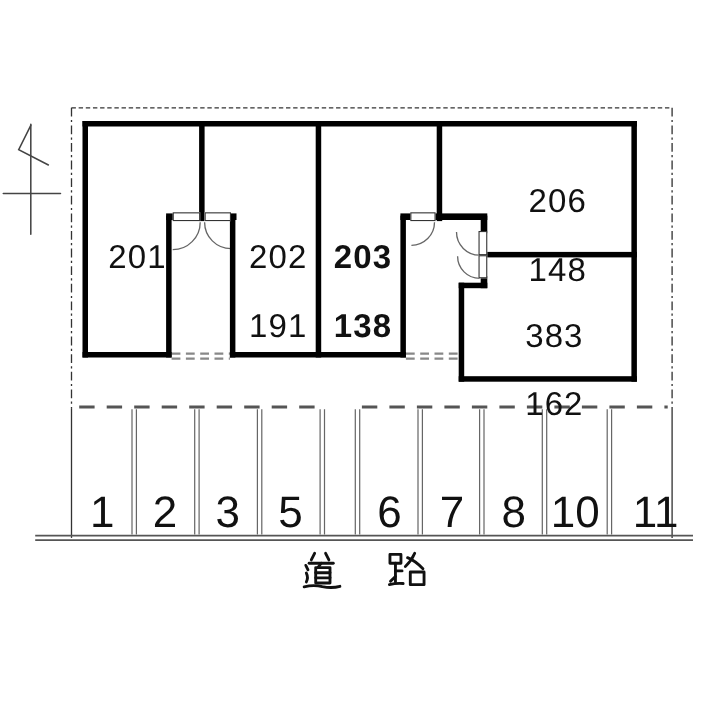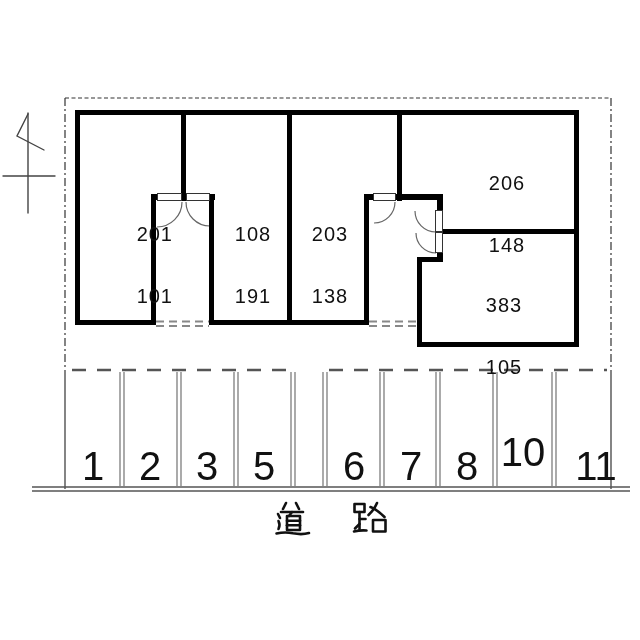--- a/index.html
+++ b/index.html
@@ -2,21 +2,21 @@
 <html><head>
 <meta charset="utf-8">
 <style>
   html,body{margin:0;padding:0;background:#fff;}
   .canvas{position:relative;width:640px;height:640px;background:#ffffff;overflow:hidden;
           font-family:"Liberation Sans","DejaVu Sans",sans-serif;}
   svg.lines{position:absolute;left:0;top:0;width:640px;height:640px;z-index:1;}
   .w{position:absolute;background:#000;z-index:2;}
   .panel{position:absolute;background:#fff;border:1px solid #333;box-sizing:border-box;z-index:3;}
   .unit-label{position:absolute;width:120px;text-align:center;color:#111;
-              font-size:20px;line-height:31px;letter-spacing:1px;z-index:4;white-space:pre-line;}
+              font-size:30px;line-height:31px;letter-spacing:1px;z-index:4;white-space:pre-line;}
   .pnum{position:absolute;color:#111;font-size:40px;line-height:40px;z-index:4;
         transform:translateX(-50%);}
   .road-text{position:absolute;left:250px;top:500px;width:180px;font-size:34px;
              color:transparent;letter-spacing:6px;word-spacing:40px;z-index:4;}
 </style>
 </head>
 <body>
 
 <div class="canvas">
 
@@ -124,48 +124,47 @@
   </div>
 
   <div>
     <div class="panel" style="left:157px;top:193px;width:25px;height:8px;"></div>
     <div class="panel" style="left:186px;top:193px;width:24px;height:8px;"></div>
     <div class="panel" style="left:373px;top:193px;width:23px;height:8px;"></div>
     <div class="panel" style="left:435px;top:210px;width:8px;height:22px;"></div>
     <div class="panel" style="left:435px;top:232px;width:8px;height:21px;"></div>
   </div>
 
-  <div class="unit-label" style="left:53px;top:188px;text-align:right;">
+  <div class="unit-label" style="left:65px;top:188px;">
     <span>201</span><br>
-    <span>101</span>
   </div>
   <div class="unit-label" style="left:193px;top:188px;">
-    <span>108</span><br>
+    <span>202</span><br>
     <span>191</span>
   </div>
-  <div class="unit-label" style="left:270px;top:188px;">
+  <div class="unit-label" style="left:270px;top:188px;font-weight:bold;">
     <span>203</span><br>
     <span>138</span>
   </div>
   <div class="unit-label" style="left:447px;top:137px;">
     <span>206</span><br>
     <span>148</span>
   </div>
   <div class="unit-label" style="left:444px;top:259px;">
     <span>383</span><br>
-    <span>105</span>
+    <span>162</span>
   </div>
 
   <div>
     <div class="pnum" style="left:93px;top:446px;">1</div>
     <div class="pnum" style="left:150px;top:446px;">2</div>
     <div class="pnum" style="left:207px;top:446px;">3</div>
     <div class="pnum" style="left:264px;top:446px;">5</div>
     <div class="pnum" style="left:354px;top:446px;">6</div>
     <div class="pnum" style="left:411px;top:446px;">7</div>
     <div class="pnum" style="left:467px;top:446px;">8</div>
-    <div class="pnum" style="left:523px;top:432px;">10</div>
+    <div class="pnum" style="left:523px;top:446px;">10</div>
     <div class="pnum" style="left:581px;top:446px;margin-left:15px;">11</div>
   </div>
 
   <div class="road-text">道 路</div>
 
 </div>
 
 </body></html>

